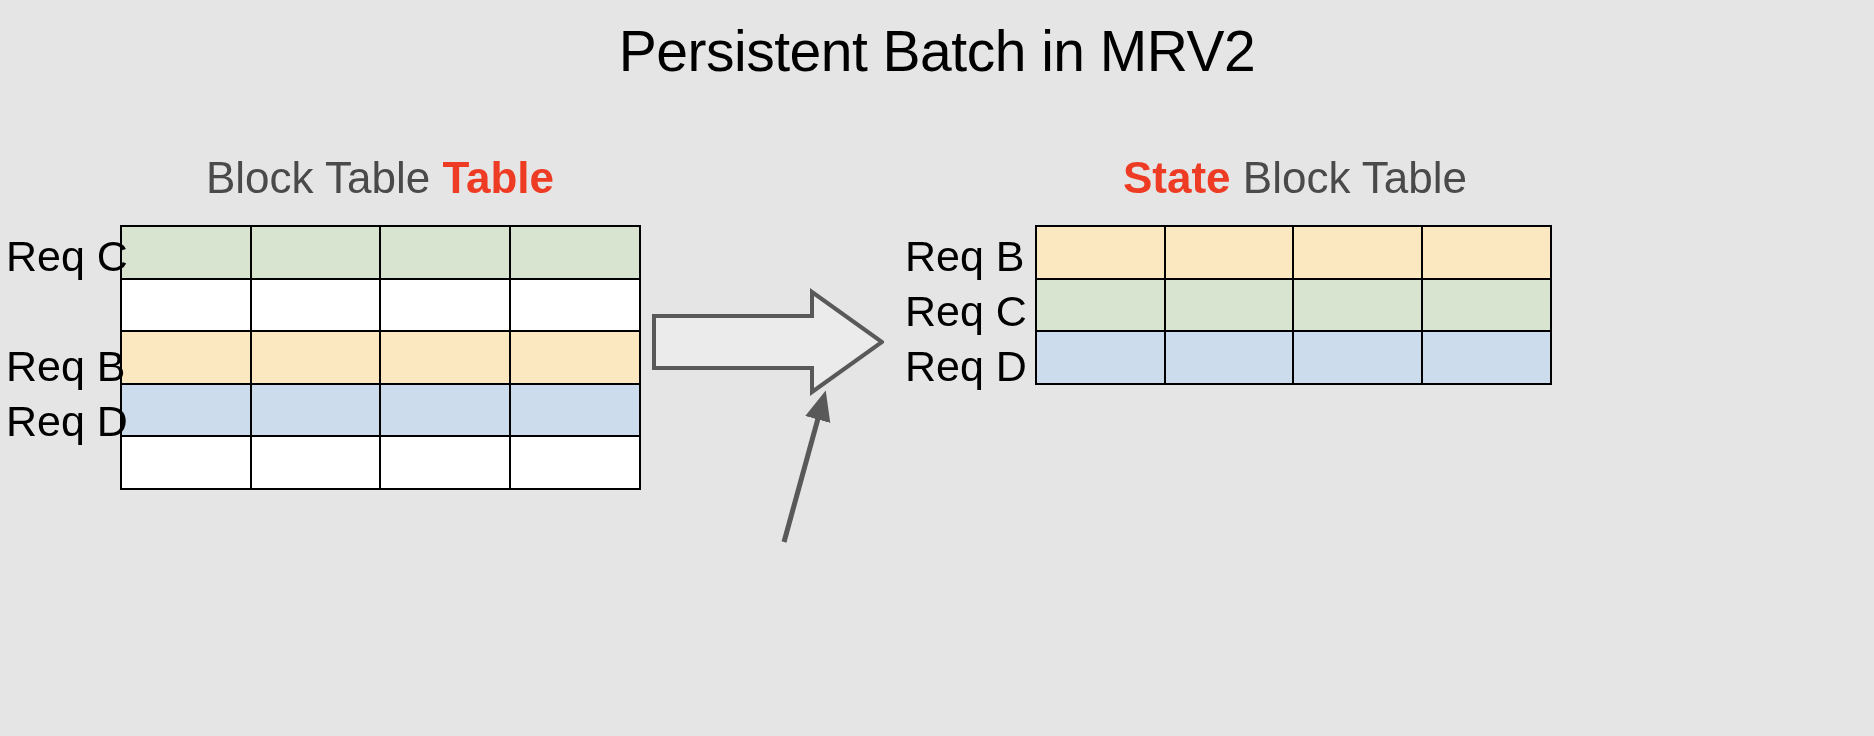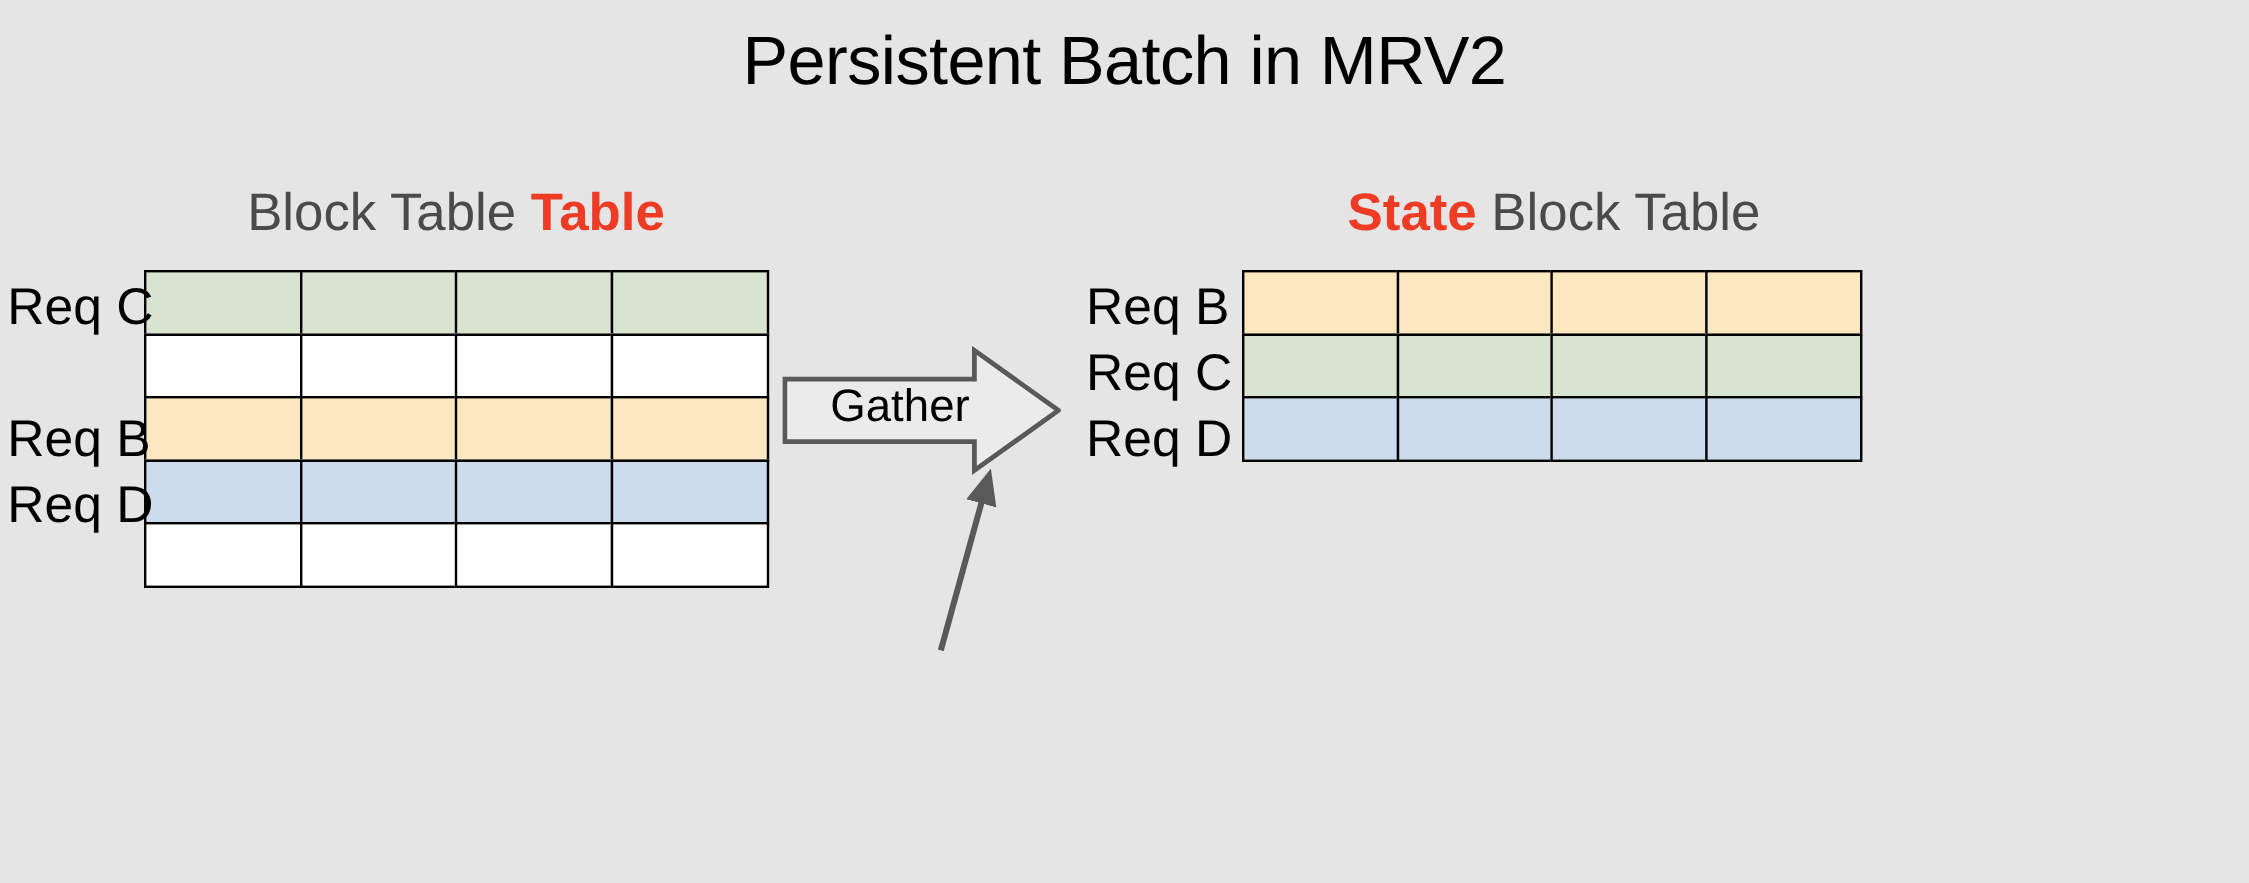--- a/index.html
+++ b/index.html
@@ -222,21 +222,20 @@
       </div>
     </div>
 
   <div class="row-label right" id="lbl-input-0" style="top:237px;">Req B</div>
   <div class="row-label right" id="lbl-input-1" style="top:292px;">Req C</div>
   <div class="row-label right" id="lbl-input-2" style="top:347px;">Req D</div>
 
   <svg id="gather-arrow" viewBox="0 0 232 108">
     <polygon id="gather-poly" points="2,28 160,28 160,4 230,54 160,104 160,80 2,80" fill="#ebebeb" stroke="#595959" stroke-width="4" stroke-linejoin="miter"></polygon>
   </svg>
-  <div id="gather-label">Gather</div>
 
   <svg id="req-order-arrow" viewBox="0 0 140 160">
     <defs>
       <marker id="arrowhead" markerWidth="6" markerHeight="6" refX="3.2" refY="3" orient="auto" markerUnits="strokeWidth">
         <path d="M0,0.4 L6,3 L0,5.6 z" fill="#595959"></path>
       </marker>
     </defs>
     <line x1="24" y1="152" x2="62" y2="14" stroke="#595959" stroke-width="5" marker-end="url(#arrowhead)"></line>
   </svg>
 

